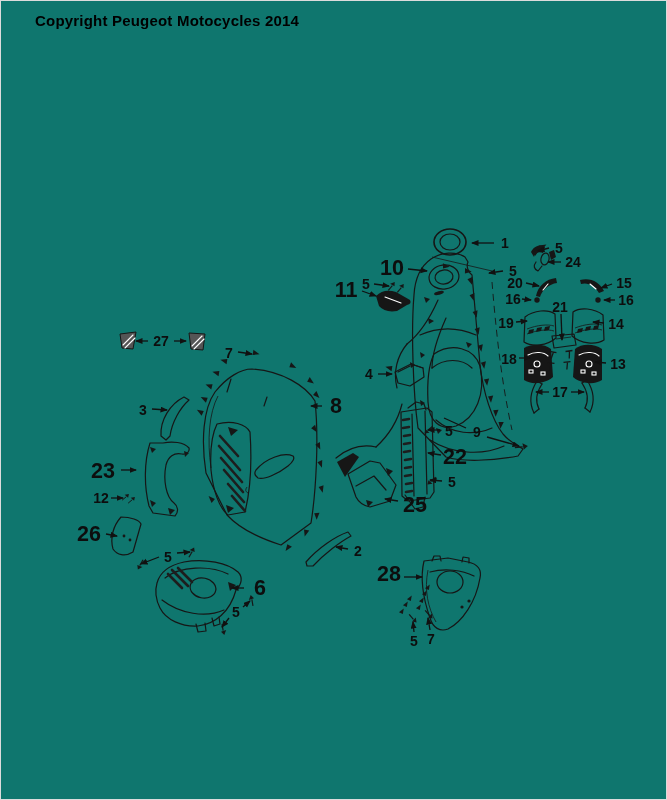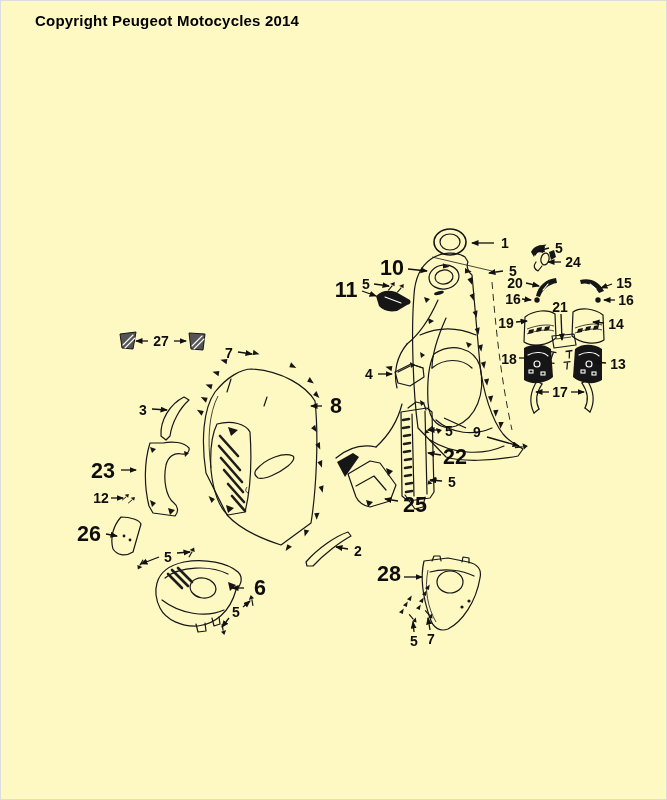--- a/index.html
+++ b/index.html
@@ -1,16 +1,16 @@
 <!DOCTYPE html>
 <html><head>
 <meta charset="utf-8">
 <style>
   html,body{margin:0;padding:0;background:#fff;}
-  .frame{position:relative;width:667px;height:800px;background:#fef9c3;box-shadow:inset 0 0 0 1px #dcdcdc;overflow:hidden;font-family:"Liberation Sans",sans-serif;}
+  .frame{position:relative;width:667px;height:800px;background:#0f766e;box-shadow:inset 0 0 0 1px #dcdcdc;overflow:hidden;font-family:"Liberation Sans",sans-serif;}
   .copyright{position:absolute;left:35px;top:12px;font-weight:bold;font-size:15px;color:#000;letter-spacing:.2px;}
   svg{display:block;position:absolute;left:0;top:0;}
   .o{fill:none;stroke:#161616;stroke-width:1.2;stroke-linecap:round;stroke-linejoin:round;}
   .o2{fill:none;stroke:#161616;stroke-width:1.6;stroke-linecap:round;stroke-linejoin:round;}
   .thin{fill:none;stroke:#161616;stroke-width:.8;}
   .f{fill:#161616;stroke:none;}
   .fg{fill:#555;stroke:#161616;stroke-width:1;}
   .w{fill:none;stroke:#fff;stroke-width:1.1;stroke-linecap:round;}
   .h{stroke:#1d1d1d;stroke-width:2.6;stroke-linecap:round;}
   .dash{fill:none;stroke:#161616;stroke-width:.9;stroke-dasharray:7 5;}

